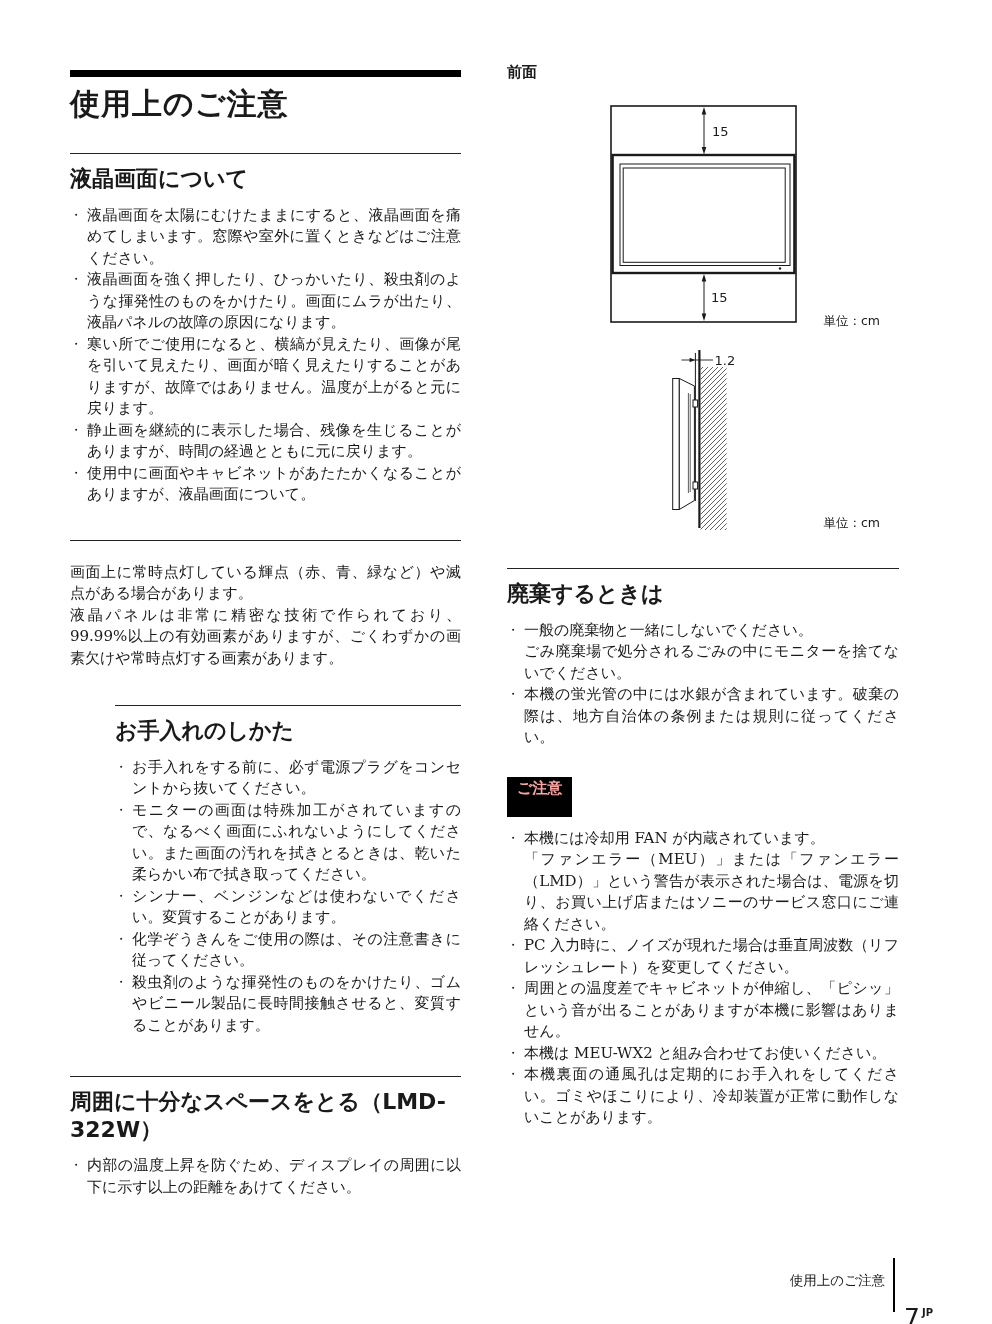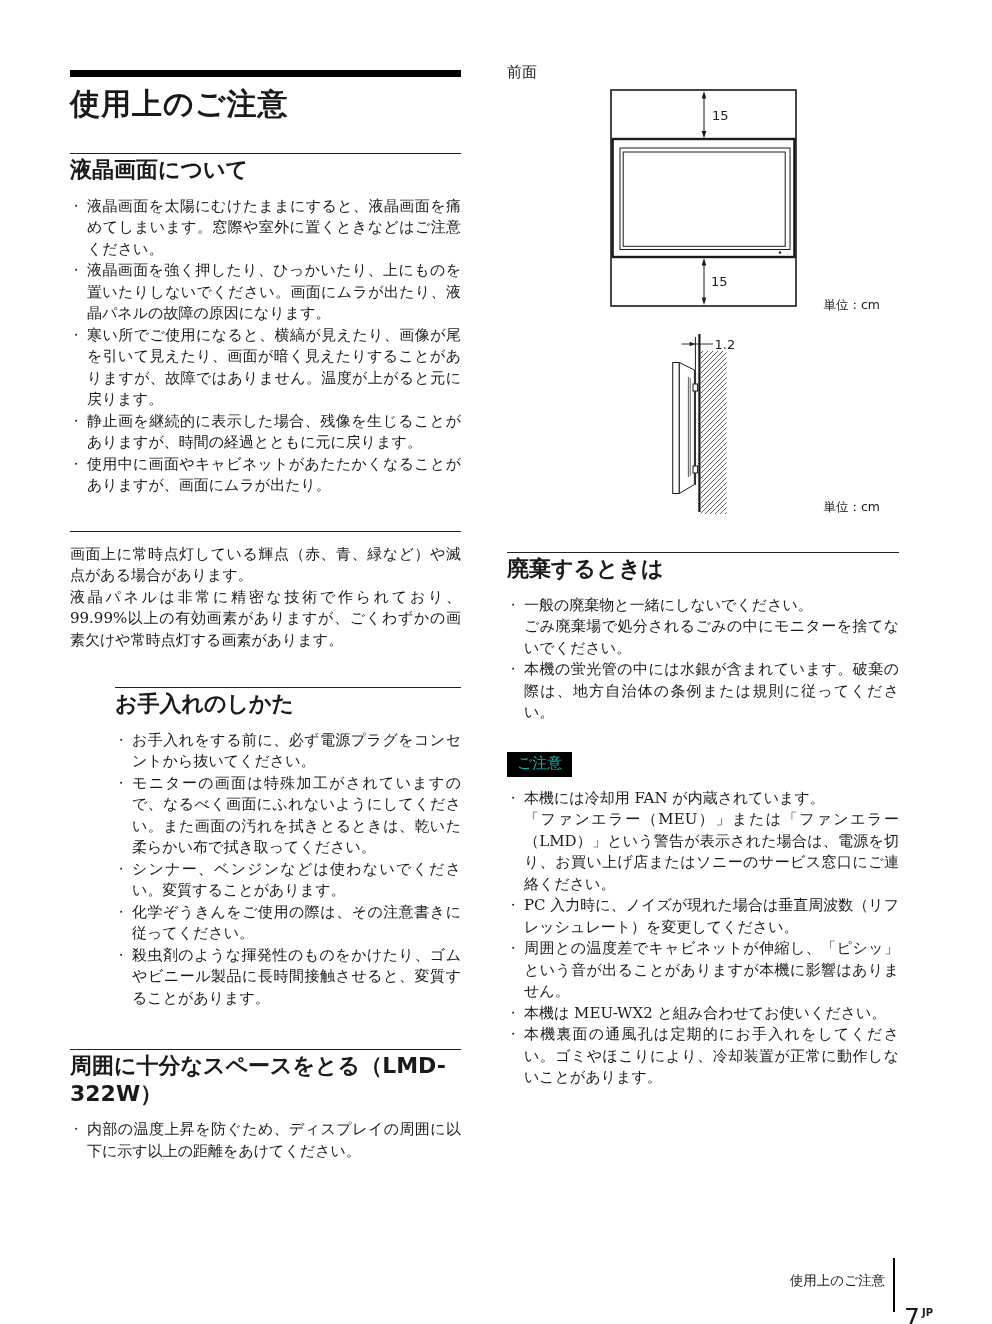--- a/index.html
+++ b/index.html
@@ -12,61 +12,61 @@
   .col-right{position:absolute; left:507px; top:63px; width:392px;}
 
   
   .title-bar{height:7px; background:#000;}
   .doc-title{
     font-family:"DejaVu Sans", sans-serif; font-weight:bold;
     font-size:30px; line-height:1.2; margin:9px 0 0 0; letter-spacing:1px;
   }
 
   
-  .sec{border-top:1.2px solid #222; padding-top:0;}
+  .sec{border-top:1.2px solid #222; padding-top:9px;}
   .sec h2{
     font-family:"DejaVu Sans", sans-serif; font-weight:bold;
     font-size:22px; line-height:1.25; margin:2px 0 0 0;
   }
   .body-text{font-size:15px; line-height:21.5px; text-align:justify; margin-top:12px;}
   .bullet{display:flex;}
   .bullet .dot{flex:none; width:17px; font-size:12px; line-height:21.5px;}
   .bullet .txt{flex:1; white-space:pre-line;}
   .para{white-space:pre-line;}
 
   .sec1{margin-top:31px;}
   .sec2{margin-top:34px;}
   .sec3{margin-top:36px;margin-left:45px;}
   .sec4{margin-top:40px;}
   .sec5{margin-top:33px;}
 
   
   .diagram-label{
-    font-family:"DejaVu Sans", sans-serif; font-weight:normal;
+    font-family:"DejaVu Sans", sans-serif; font-weight:bold;
     font-size:15px; line-height:18px;
   }
-  .front-diagram{position:relative; height:193px; margin-top:8px;text-decoration:underline;}
+  .front-diagram{position:relative; height:193px; margin-top:24px;text-decoration:underline;}
   .front-diagram svg{position:absolute; left:103px; top:0;}
   .side-diagram{position:relative; height:190px; margin-top:15px;}
   .side-diagram svg{position:absolute; left:133px; top:0;}
   .unit{
     font-family:"DejaVu Sans", sans-serif; font-size:12.5px;
     text-align:right; padding-right:19px; margin-top:15px;
   }
   .unit-side{position:absolute; right:19px; top:170px;
     font-family:"DejaVu Sans", sans-serif; font-size:12.5px;}
   .dim-text{font-family:"DejaVu Sans", sans-serif; font-size:13px; fill:#1a1a1a;}
   .label-side{margin-top:28px;}
 
   
   .notice{margin-top:28px;}
   .notice-badge{
-    display:inline-block; background:#000; color:#14b8a6;
-    font-family:"DejaVu Sans", sans-serif; font-weight:normal;
-    font-size:15px; line-height:1; padding:4px 10px 6px 10px;
+    display:inline-block; background:#000; color:#fca5a5;
+    font-family:"DejaVu Sans", sans-serif; font-weight:bold;
+    font-size:15px; line-height:1; padding:4px 10px 21px 10px;
   }
   .notice .body-text{margin-top:11px;}
 
   
   .footer-rule{position:absolute; left:893px; top:1258px; width:1.5px; height:54px; background:#000;}
   .footer-label{
     position:absolute; left:650px; top:1272px; width:235px; text-align:right;
     font-family:"DejaVu Sans", sans-serif; font-size:13.5px;
   }
   .footer-page{
@@ -87,33 +87,33 @@
 
     <div class="sec sec1">
       <h2>液晶画面について</h2>
       <div class="body-text">
         <div class="bullet">
             <span class="dot">・</span>
             <span class="txt">液晶画面を太陽にむけたままにすると、液晶画面を痛めてしまいます。窓際や室外に置くときなどはご注意ください。</span>
           </div>
         <div class="bullet">
             <span class="dot">・</span>
-            <span class="txt">液晶画面を強く押したり、ひっかいたり、上にものを置いたりしないでください。画面にムラが出たり、液晶パネルの故障の原因になります。</span>
+            <span class="txt">液晶画面を強く押したり、ひっかいたり、殺虫剤のような揮発性のものをかけたり。画面にムラが出たり、液晶パネルの故障の原因になります。</span>
           </div>
         <div class="bullet">
             <span class="dot">・</span>
             <span class="txt">寒い所でご使用になると、横縞が見えたり、画像が尾を引いて見えたり、画面が暗く見えたりすることがありますが、故障ではありません。温度が上がると元に戻ります。</span>
           </div>
         <div class="bullet">
             <span class="dot">・</span>
             <span class="txt">静止画を継続的に表示した場合、残像を生じることがありますが、時間の経過とともに元に戻ります。</span>
           </div>
         <div class="bullet">
             <span class="dot">・</span>
-            <span class="txt">使用中に画面やキャビネットがあたたかくなることがありますが、画面にムラが出たり。</span>
+            <span class="txt">使用中に画面やキャビネットがあたたかくなることがありますが、液晶画面について。</span>
           </div>
       </div>
     </div>
 
     <div class="sec sec2">
       <div class="body-text para">画面上に常時点灯している輝点（赤、青、緑など）や滅点がある場合があります。
 液晶パネルは非常に精密な技術で作られており、99.99%以上の有効画素がありますが、ごくわずかの画素欠けや常時点灯する画素があります。</div>
     </div>
 
     <div class="sec sec3">

